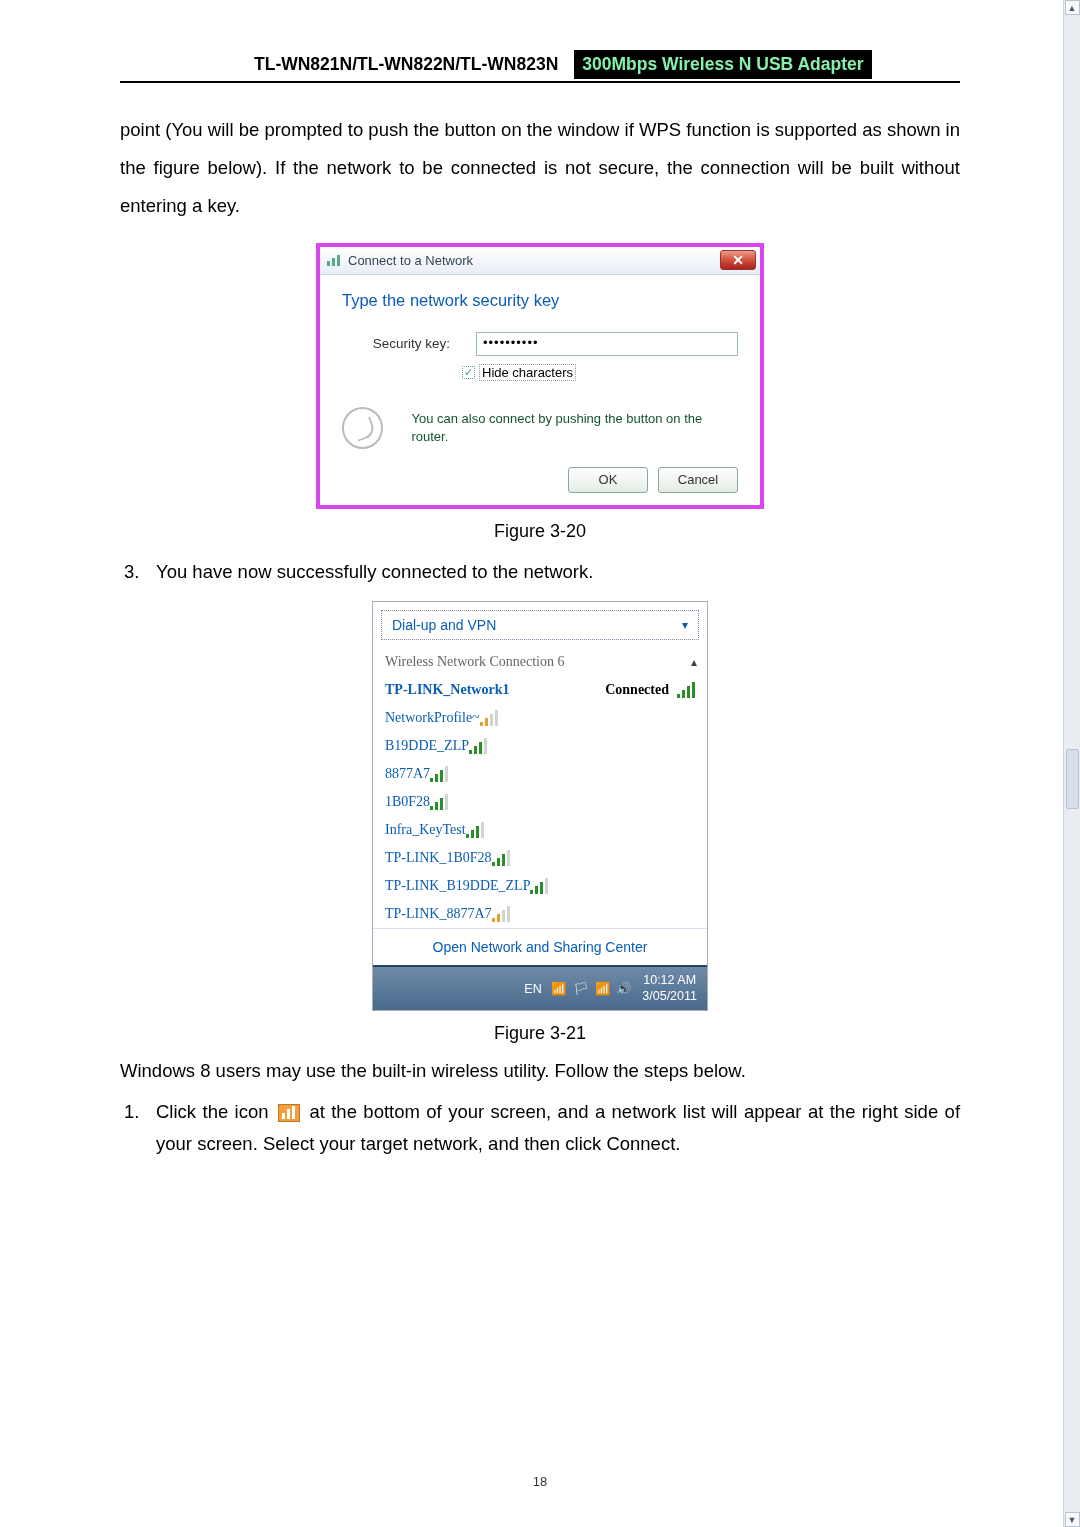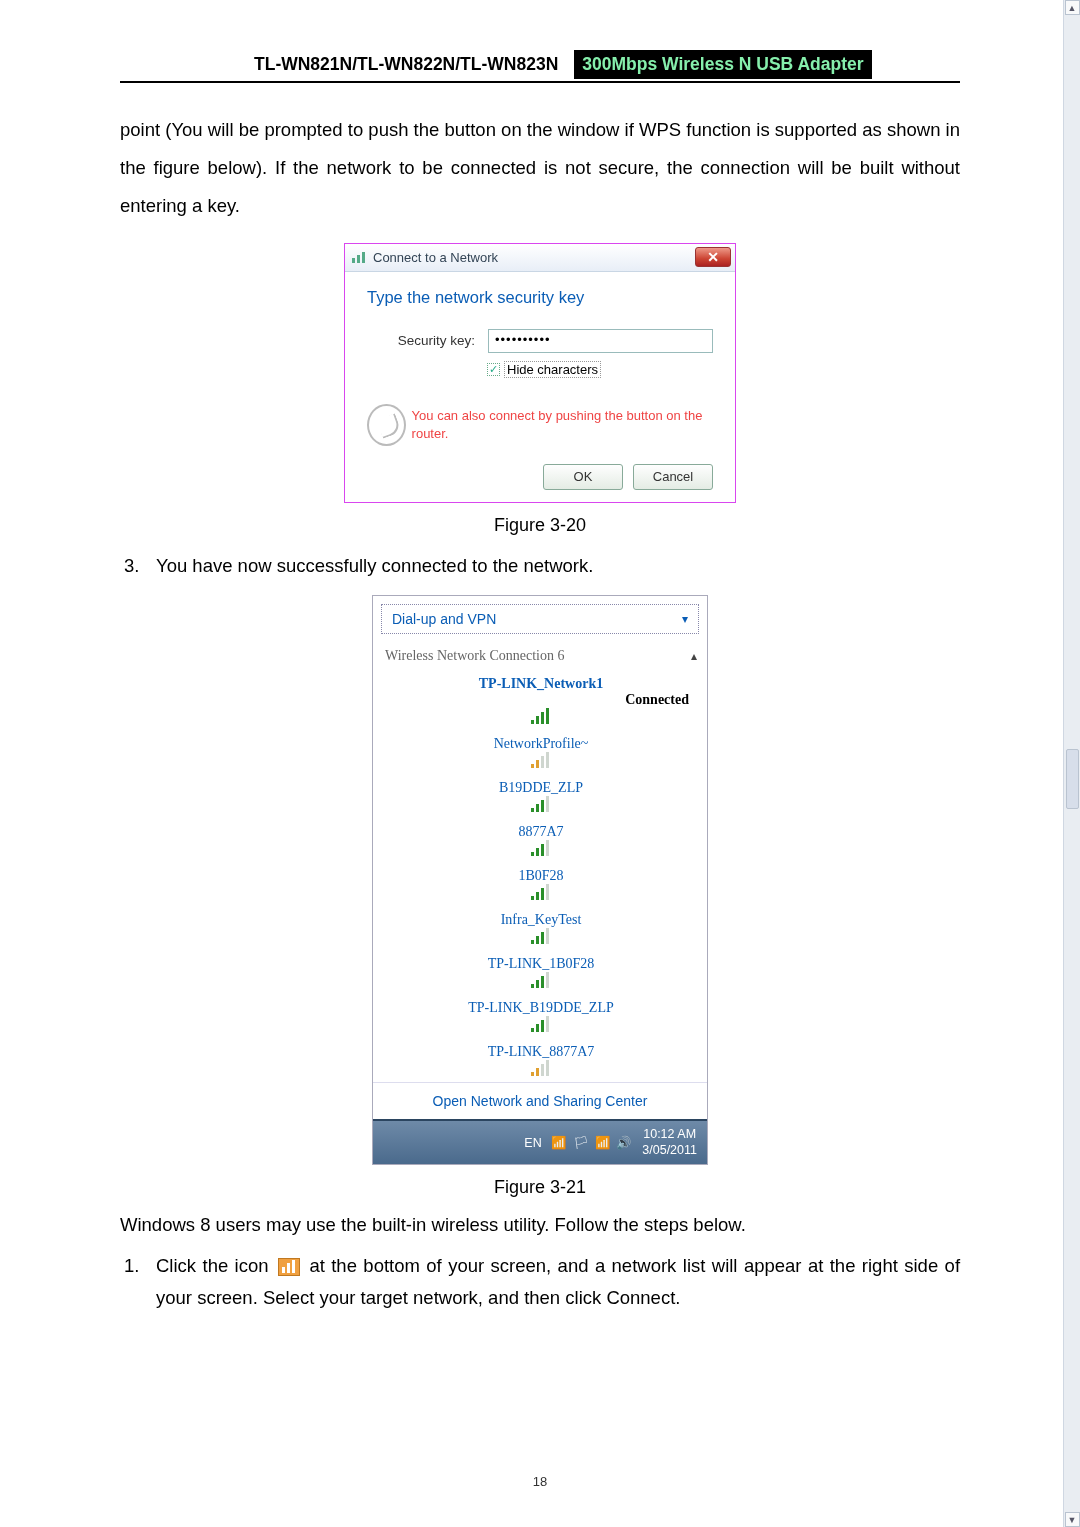--- a/index.html
+++ b/index.html
@@ -49,22 +49,22 @@
     align-items: center;
     margin-top: 18px;
   }
   .fig-caption {
     font-size: 18px;
     margin-top: 12px;
     margin-bottom: 8px;
     text-align: center;
   }
   .fig320 {
-    width: 392px;
-    border: 1px solid #d946ef;
+    width: 448px;
+    border: 4px solid #d946ef;
     background: #fff;
     font-family: "Segoe UI", Tahoma, sans-serif;
   }
   .fig320-title {
     display: flex;
     align-items: center;
     height: 28px;
     background: linear-gradient(#fff,#e8eef7);
     border-bottom: 1px solid #c9d6e4;
     position: relative;
@@ -80,29 +80,29 @@
     width: 36px; height: 20px;
     background: linear-gradient(#e98, #c43 60%, #a22);
     border: 1px solid #933;
     border-radius: 3px;
     color: #fff;
     display: flex; align-items: center; justify-content: center;
     font-weight: bold; font-size: 14px;
   }
   .fig320-body { padding: 16px 22px 12px 22px; }
   .fig320-instruction { color: #0a5db5; font-size: 16.5px; margin-bottom: 22px; }
-  .fig320-row { display: flex; align-items: center; gap: 13px; margin-bottom: 8px; }
+  .fig320-row { display: flex; align-items: center; gap: 26px; margin-bottom: 8px; }
   .fig320-label { width: 108px; text-align: right; font-size: 13.5px; color: #333; }
   .fig320-input {
     flex: 1; border: 1px solid #9bb; height: 24px; padding: 2px 6px;
     font-size: 13px; letter-spacing: 1px;
   }
   .fig320-checkrow { margin-left: 120px; font-size: 13px; display:flex; align-items:center; gap:4px; margin-top:2px;}
   .fig320-checkrow .cb { width:13px;height:13px;border:1px dotted #6a8;display:inline-flex;align-items:center;justify-content:center;color:#2a8;font-size:11px;}
-  .fig320-tip { display:flex; gap:6px; align-items:center; margin-top:26px; color:#ef4444; font-size:13px; line-height:1.35;}
+  .fig320-tip { display:flex; gap:28px; align-items:center; margin-top:26px; color:#14532d; font-size:13px; line-height:1.35;}
   .fig320-tip .wps { width:42px;height:42px;border:2px solid #bbb;border-radius:50%;position:relative;}
   .fig320-tip .wps::after{content:"";position:absolute;left:10px;top:10px;width:18px;height:18px;border:2px solid #bbb;border-top:none;border-left:none;border-radius:0 0 12px 0;transform:rotate(-20deg);}
   .fig320-buttons { display:flex; justify-content:flex-end; gap:10px; margin-top:18px;}
   .win-btn {
     min-width:80px;height:26px;border:1px solid #8a9;border-radius:3px;
     background:linear-gradient(#fefefe,#e4ece4);font-size:13px;color:#333;
     display:flex;align-items:center;justify-content:center;
   }
   .list-row { display:flex; align-items:flex-start; font-size:18.5px; line-height:1.7; margin-top:6px;}
   .list-num { width:36px; padding-left:4px;}
@@ -126,21 +126,21 @@
   .chev { font-size:12px; color:#0a5db5;}
   .fig321-main { position:relative; padding:0 10px 0 12px;font-family:Liberation Serif, serif;}
   .fig321-scrollbar {
     position:absolute; right:0; top:0; bottom:0; width:17px;
     background:#e9edf2; border-left:1px solid #cfd7e2;
     display:flex;flex-direction:column;justify-content:space-between;align-items:center;
   }
   .sb-btn{width:15px;height:15px;background:#f8f9fa;border:1px solid #b9c3d0;display:flex;align-items:center;justify-content:center;font-size:9px;color:#556;}
   .sb-thumb{width:13px;flex:0 0 60px;background:#d7deea;border:1px solid #b9c3d0;margin-top:30px;border-radius:2px;}
   .wn-section-title { color:#666;font-size:14px; padding:6px 0 6px 0; display:flex;align-items:center;justify-content:space-between;}
-  .wn-item { display:flex;align-items:center;padding:6px 0;color:#0a5db5;flex-direction:column;}
+  .wn-item { display:flex;align-items:center;padding:6px 0;color:#0a5db5;}
   .wn-item.first { font-weight:bold;}
   .wn-item .status { color:#000;font-weight:bold;margin-left:auto;margin-right:8px;}
   .sig { width:20px;height:16px;display:inline-block;position:relative;}
   .sig .bar{position:absolute;bottom:0;width:3px;background:#2a8f2a;}
   .sig.yel .bar{background:#e0a030;}
   .sig .b1{left:0;height:4px;} .sig .b2{left:5px;height:8px;} .sig .b3{left:10px;height:12px;} .sig .b4{left:15px;height:16px;}
   .sig.weak .b3,.sig.weak .b4{background:#cfd6cf;}
   .sig.med .b4{background:#cfd6cf;}
   .fig321-link { text-align:center;color:#0a5db5;padding:10px 0;border-top:1px solid #dde;}
   .fig321-tray {

